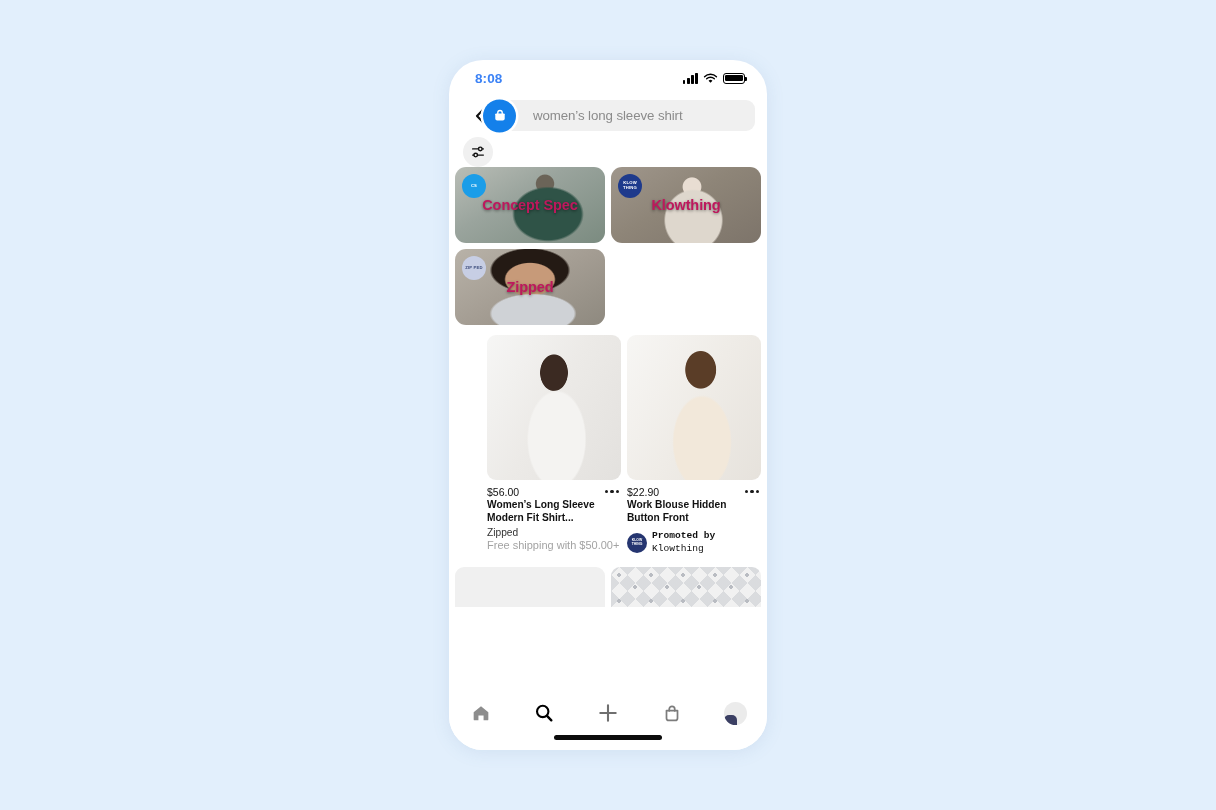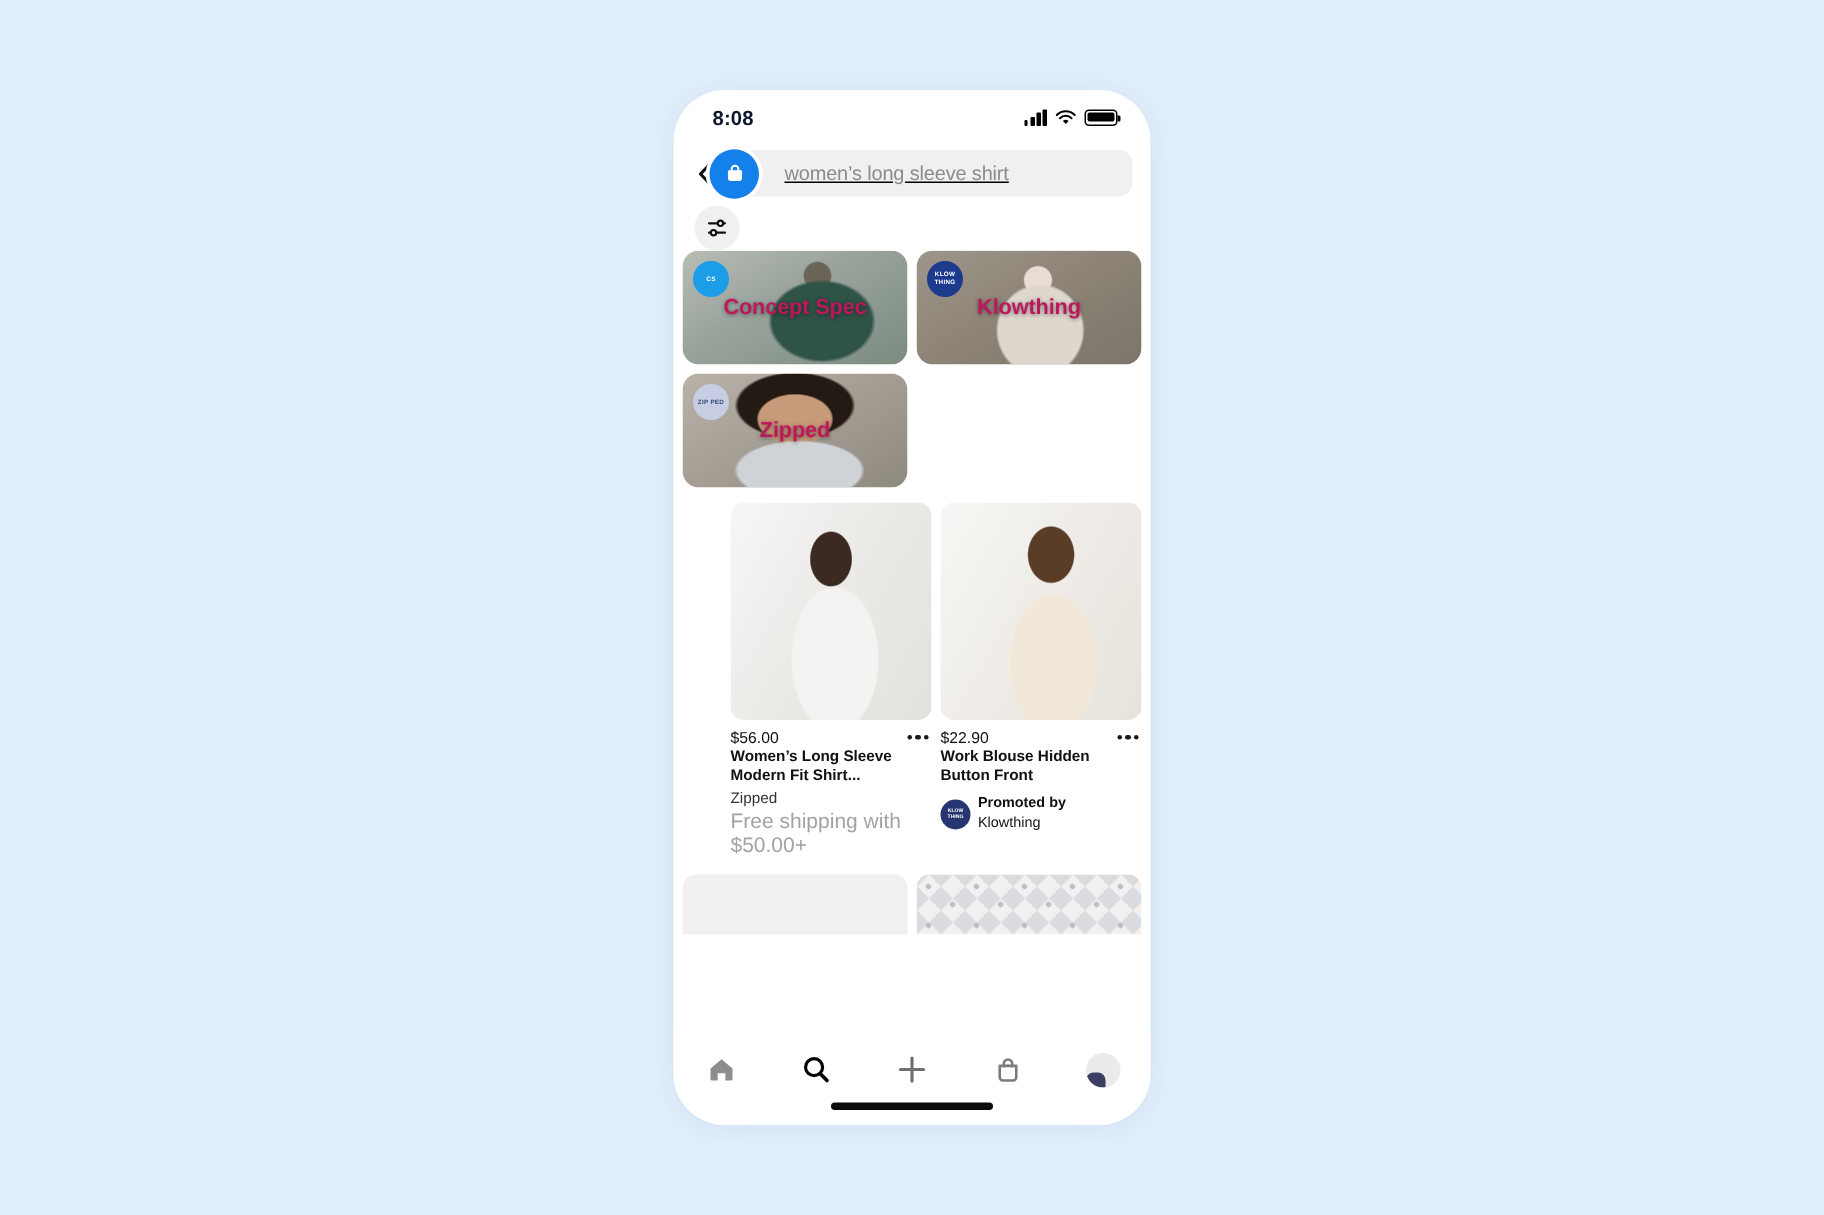--- a/index.html
+++ b/index.html
@@ -19,32 +19,32 @@
     border-radius:34px;
     overflow:hidden;
     box-shadow:0 2px 18px rgba(90,130,170,.13);
   }
 
   
   .statusbar {
     height:32px; display:flex; align-items:center;
     justify-content:space-between; padding:4px 22px 0 26px;
   }
-  .clock { font-size:13.5px; font-weight:700; color:#0f172a; letter-spacing:.1px; }
+  .clock { font-size:13.5px; font-weight:700; color:#3b82f6; letter-spacing:.1px; }
   .sysicons { display:flex; align-items:center; gap:5px; }
   .bars { display:flex; align-items:flex-end; gap:1.5px; height:11px; }
   .bars i { display:block; width:2.7px; background:#000; border-radius:.7px; }
   .bars i:nth-child(1){height:4px;} .bars i:nth-child(2){height:6px;}
   .bars i:nth-child(3){height:8.5px;} .bars i:nth-child(4){height:11px;}
   .batt { width:22px; height:11px; border:1.3px solid #000; border-radius:3px; padding:1.3px; position:relative; }
   .batt::after{ content:""; position:absolute; right:-3.2px; top:3.2px; width:1.8px; height:4px; background:#000; border-radius:0 1px 1px 0;}
   .batt span{ display:block; height:100%; width:100%; background:#000; border-radius:1.3px; }
 
   
-  .searchrow { display:flex; align-items:center; padding:8px 12px 0 10px; gap:8px;text-decoration:underline; }
+  .searchrow { display:flex; align-items:center; padding:8px 12px 0 20px; gap:8px; }
   .backbtn {
     width:22px; height:30px; display:flex; align-items:center; justify-content:center;
     cursor:pointer; flex:0 0 auto;
   }
   .backbtn svg { display:block; }
   .searchfield {
     position:relative; flex:1 1 auto; height:31px;
     background:#f0f0f0; border-radius:9px; display:flex; align-items:center;
     padding-left:34px;
   }
@@ -136,28 +136,28 @@
       radial-gradient(ellipse 30% 44% at 56% 74%, #f2e8da 0 70%, transparent 74%),
       radial-gradient(ellipse 16% 18% at 55% 24%, #5a3d27 0 70%, transparent 74%),
       linear-gradient(120deg,#f7f6f4 0%,#efece7 50%,#e6e2dc 100%);
   }
   .prow { display:flex; align-items:flex-start; justify-content:space-between; margin-top:6px; }
   .price { font-size:10.5px; color:#111; }
   .dots { display:flex; gap:2.2px; padding:4px 2px 0 0; cursor:pointer; }
   .dots i { width:3.2px; height:3.2px; border-radius:50%; background:#1a1a1a; display:block; }
   .ptitle { font-size:10.2px; font-weight:700; color:#111; line-height:1.24; margin-top:1px; }
   .pbrand { font-size:10.2px; color:#333; margin-top:3px; }
-  .pship { font-size:14px; color:#a3a3a3; margin-top:1px; }
+  .pship { font-size:11px; color:#a3a3a3; margin-top:1px; }
   .promo { display:flex; align-items:center; gap:5px; margin-top:6px; }
   .promologo {
     width:20px; height:20px; border-radius:50%; background:#253570; flex:0 0 auto;
     display:flex; align-items:center; justify-content:center; color:#fff;
     font-size:3.4px; font-weight:700; line-height:1.1; text-align:center;
   }
-  .promotext { font-size:9.6px; font-weight:700; color:#111; line-height:1.28; }
+  .promotext { font-size:9.6px; font-weight:700; color:#111; line-height:1.28;font-family:Liberation Mono, monospace; }
   .promotext b { font-weight:700; display:block; }
   .promotext span { font-weight:400; display:block; }
 
   
   .peekrow { display:grid; grid-template-columns:1fr 1fr; gap:6px; padding:12px 6px 0; }
   .peek { height:40px; border-radius:9px 9px 0 0; }
   .peek-a { background:#f0f0f0; }
   .peek-b {
     background-color:#f1f1f1;
     background-image:

